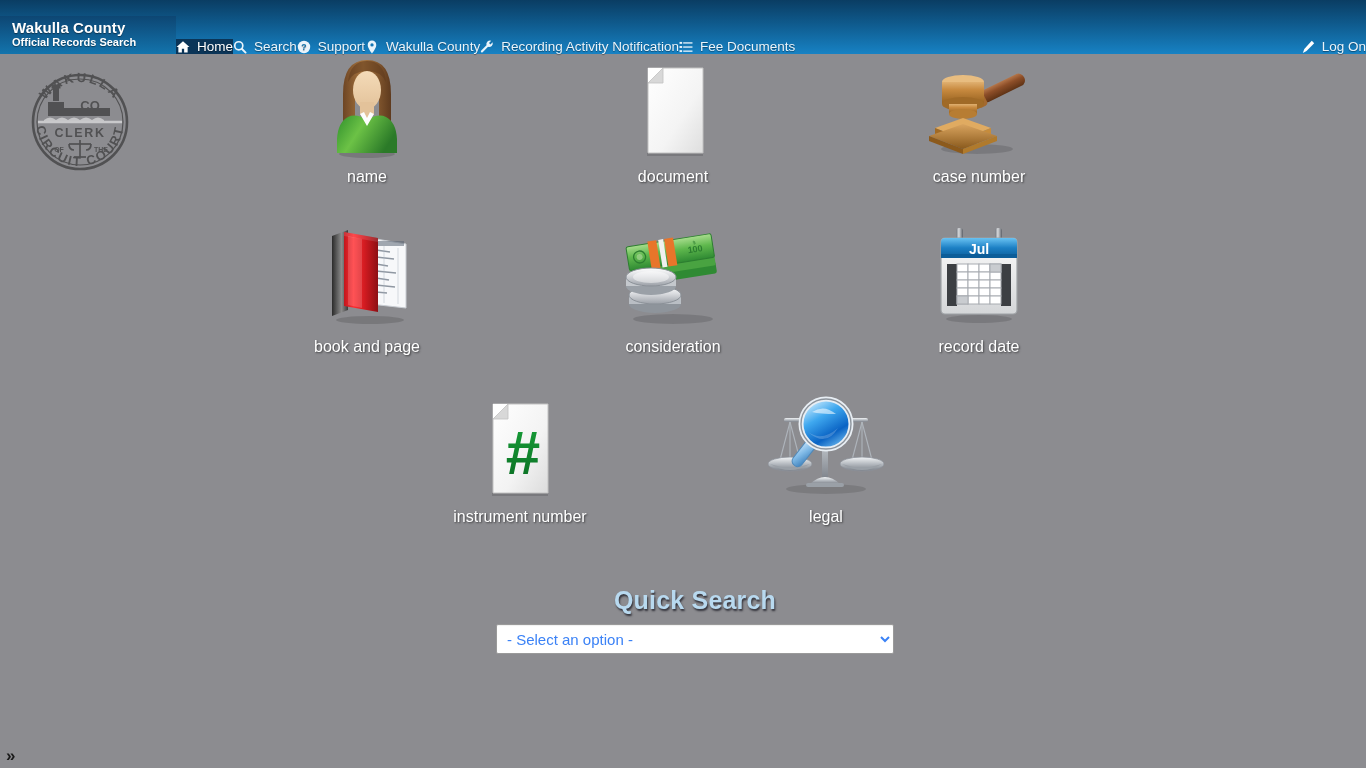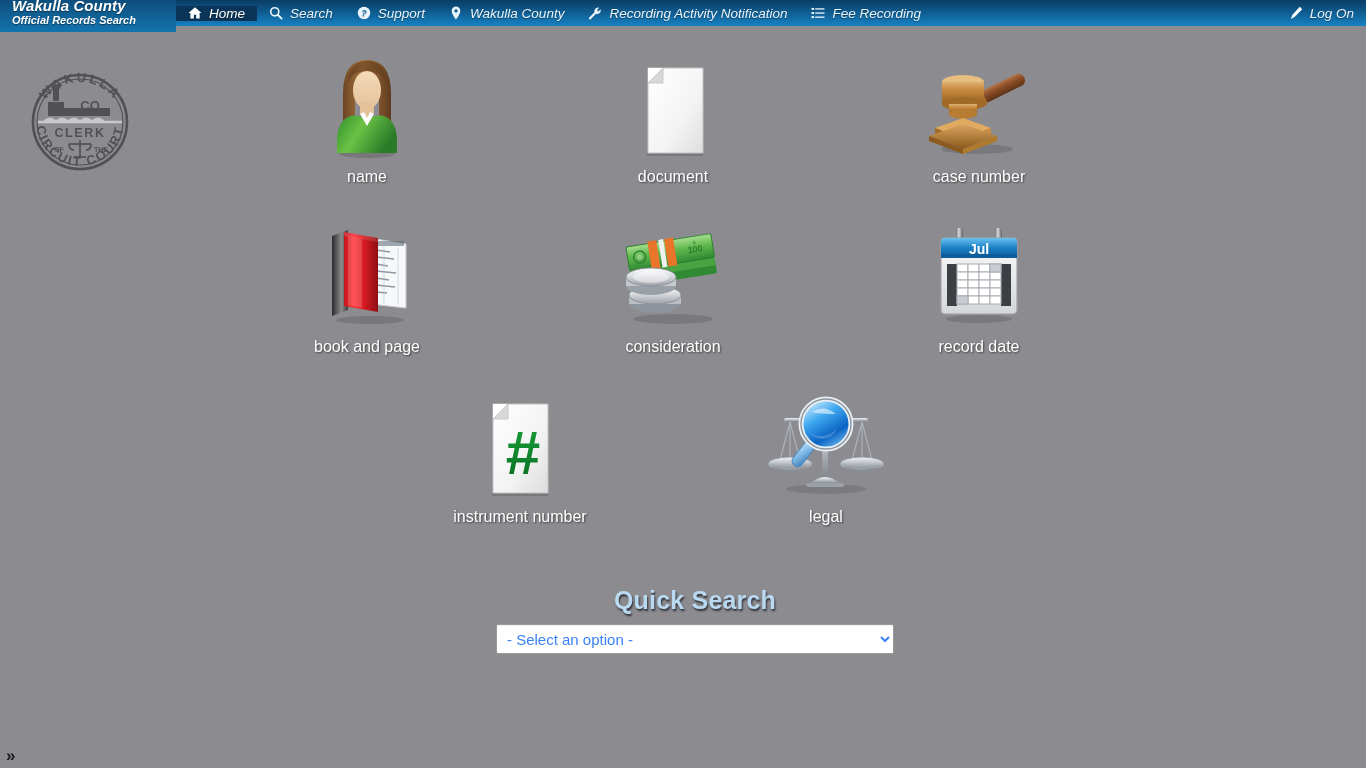--- a/index.html
+++ b/index.html
@@ -11,25 +11,24 @@
   }
   body {
     background: #8c8c90;
     font-family: "Liberation Sans", sans-serif;
     position: relative;
   }
 
   
   #navbar {
     position: absolute; top: 0; left: 0;
-    width: 1366px; height: 26px;
+    width: 1366px; height: 54px;
     background: linear-gradient(to bottom, #0a3d63 0%, #0f5b8e 45%, #1782c4 100%);
-    display: flex; align-items: center;
+    display: flex; align-items: flex-end;
     z-index: 20;
-    font-style: italic;
   }
   .brand {
     width: 176px; height: 38px;
     background: linear-gradient(to bottom, #0d4673 0%, #1374ad 100%);
     padding: 3px 0 0 12px;
     color: #ffffff;
     line-height: 1;
     user-select: none;
   }
   .brand-title {
@@ -38,21 +37,21 @@
     display: block; margin-top: 1px;
   }
   .brand-sub {
     font-size: 11px; font-weight: bold;
     text-shadow: 0 1px 1px rgba(0,0,0,.45);
     display: block; margin-top: 2px;
   }
   .navlist { display: flex; align-items: stretch; flex: 1; }
   .navitem {
     display: flex; align-items: center; gap: 7px;
-    padding: 0 12px;
+    padding: 0 0;
     color: #eaf4fb; font-size: 13.5px;
     text-decoration: none; cursor: pointer;
     text-shadow: 0 1px 1px rgba(0,0,0,.4);
     white-space: nowrap;
   }
   .navitem.active { background: #0b3558; color: #ffffff; }
   .navitem .ico { display: inline-flex; align-items: center; justify-content: center; width: 14px; height: 14px; }
   .navitem .ico svg { display: block; }
   .nav-right { margin-left: auto; display: flex; align-items: stretch; }
 
@@ -182,21 +181,21 @@
       <span class="ico">
         <svg width="14" height="14" viewBox="0 0 16 16">
           <rect x="0.6" y="2.2" width="3" height="2.2" fill="#eaf4fb"></rect>
             <rect x="4.8" y="2.6" width="10.6" height="1.5" fill="#eaf4fb"></rect>
           <rect x="0.6" y="6.9" width="3" height="2.2" fill="#eaf4fb"></rect>
             <rect x="4.8" y="7.3" width="10.6" height="1.5" fill="#eaf4fb"></rect>
           <rect x="0.6" y="11.6" width="3" height="2.2" fill="#eaf4fb"></rect>
             <rect x="4.8" y="12" width="10.6" height="1.5" fill="#eaf4fb"></rect>
         </svg>
       </span>
-      <span>Fee Recording</span>
+      <span>Fee Documents</span>
     </a>
 
     <div class="nav-right">
       <a class="navitem">
         <span class="ico">
           <svg width="14" height="14" viewBox="0 0 16 16">
               <path fill="#ffffff" d="M12.3.9 15.1 3.7 6.3 12.5 2.1 14.8l1.7-4.4z"></path>
             </svg>
         </span>
         <span>Log On</span>

